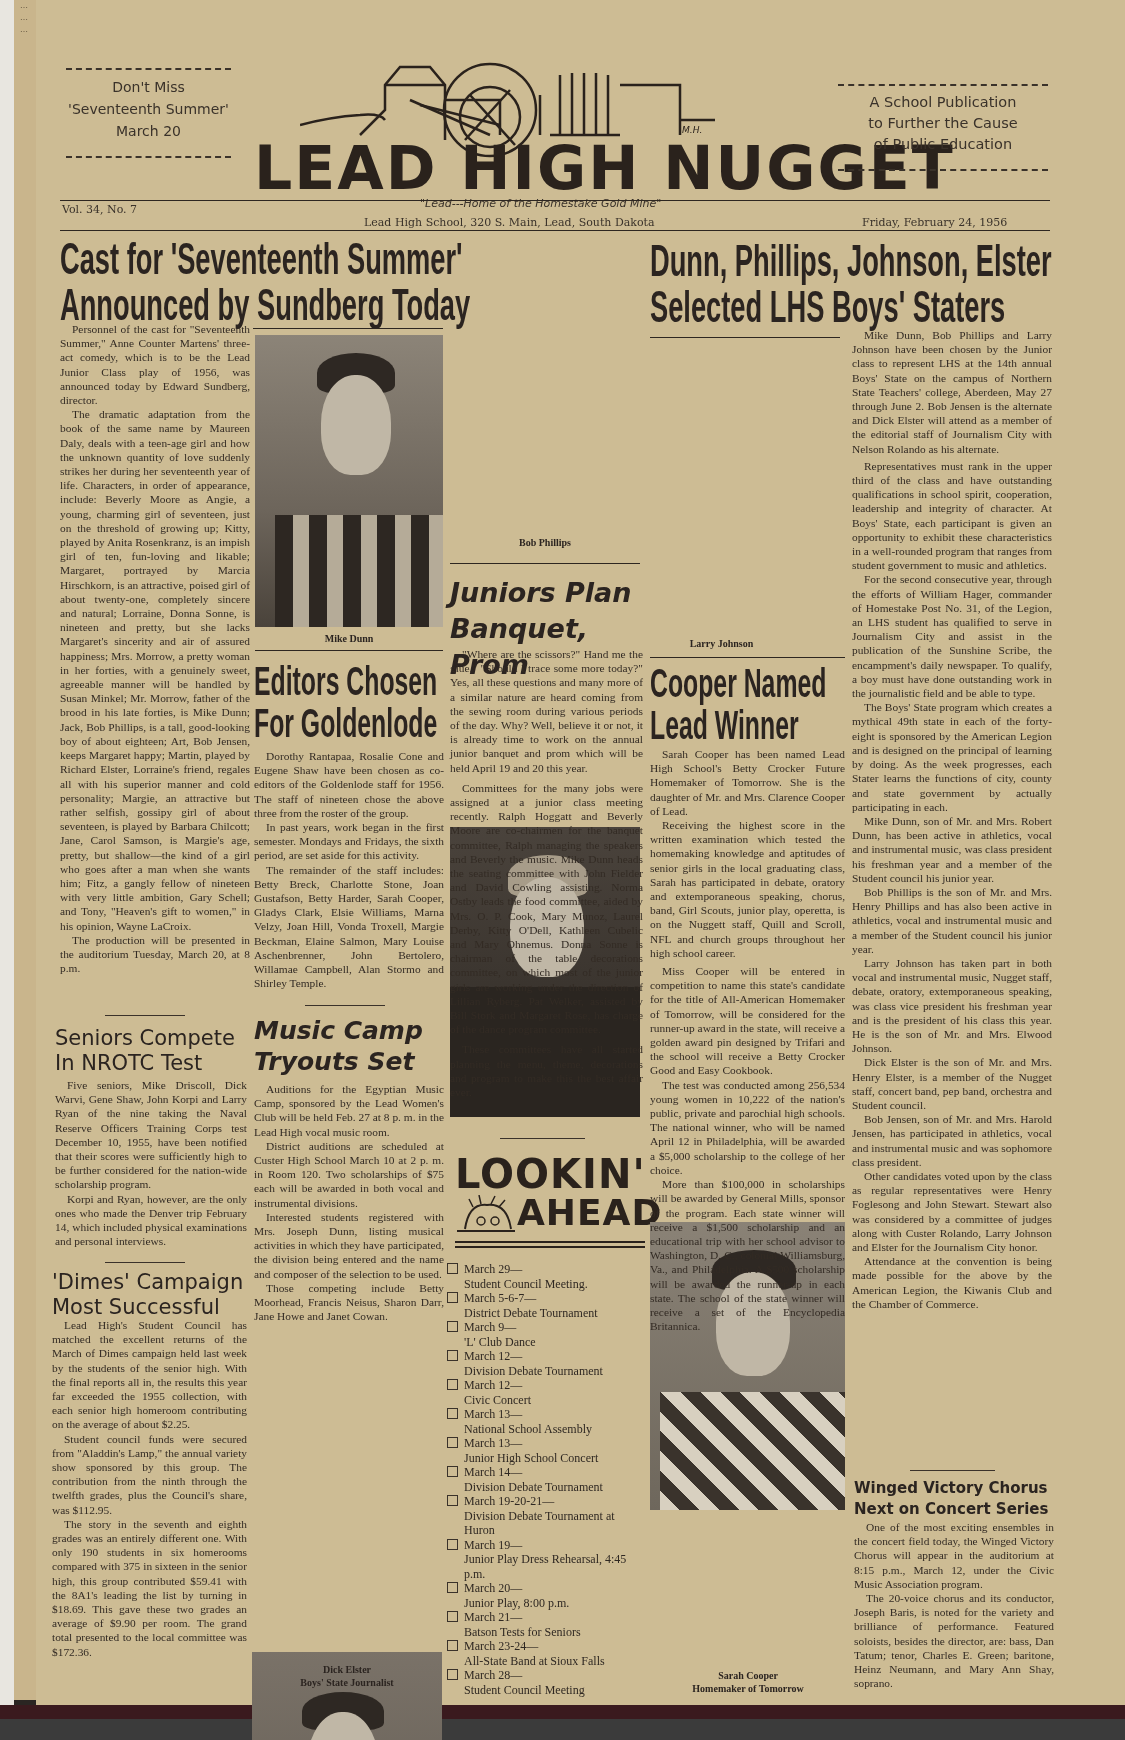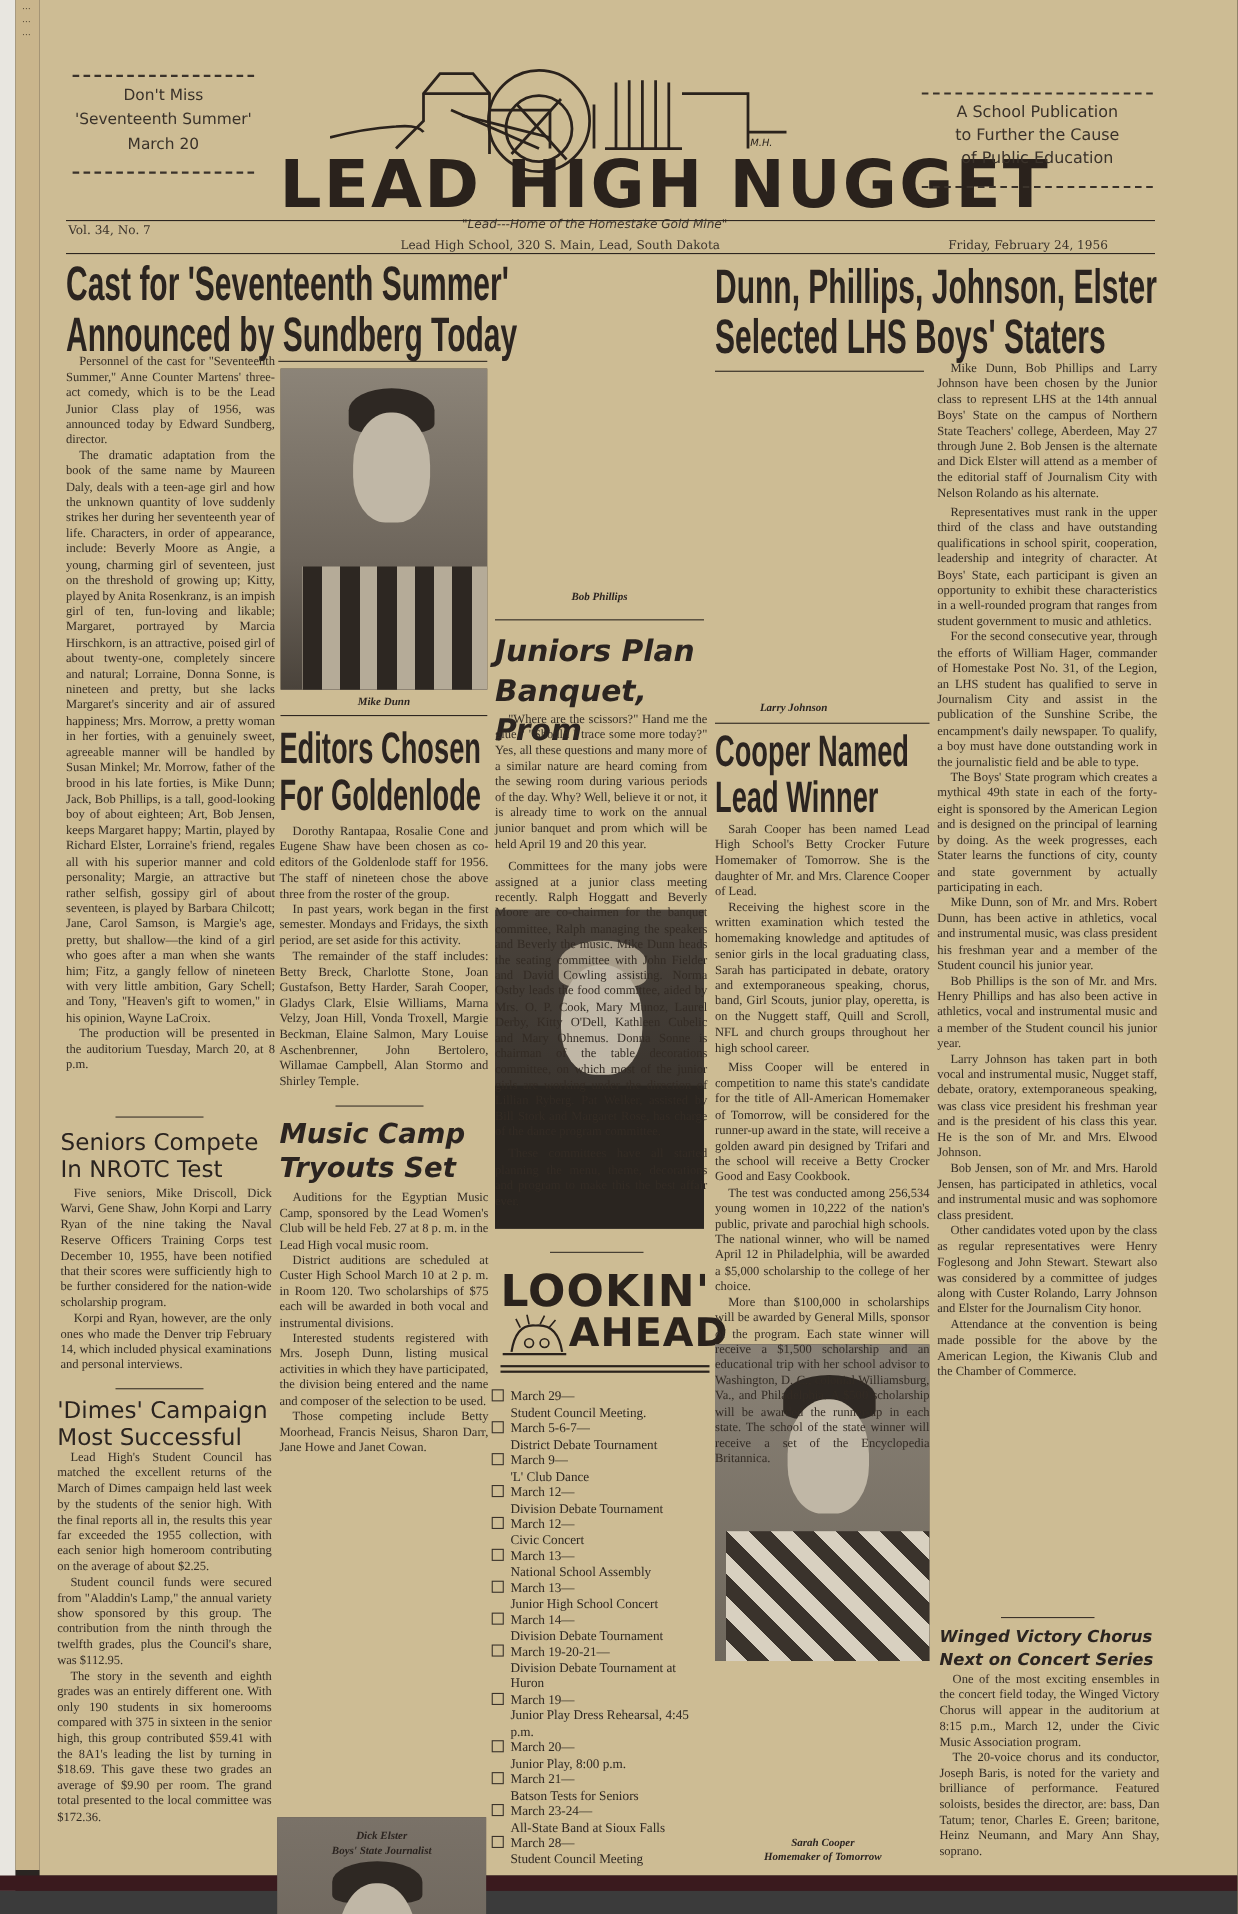--- a/index.html
+++ b/index.html
@@ -25,21 +25,21 @@
   .h-cond { font-family:"Liberation Sans", sans-serif; font-weight:bold; transform-origin:left top; transform:scaleX(0.62); white-space:nowrap; color:#2b2420; }
   .h-ital { font-family:"DejaVu Sans", sans-serif; font-style:italic; font-weight:bold; color:#2b2420; }
   .h-sans { font-family:"DejaVu Sans", sans-serif; color:#2b2420; }
   .body { font-family:"Liberation Serif", serif; font-size:11.4px; line-height:14.2px; text-align:justify; color:#332b24; }
   .body p { margin:0; text-indent:12px; }
   .photo { background:#5c534a; position:relative; overflow:hidden; }
   .photo .bgfill { position:absolute; inset:0; background:linear-gradient(180deg,#8c8478 0%,#6d655b 60%,#4a433b 100%); }
   .photo .head { position:absolute; border-radius:48% 48% 42% 42%; background:#c0b7a6; }
   .photo .hair { position:absolute; border-radius:50% 50% 20% 20%; background:#2e2823; }
   .photo .shirt { position:absolute; background:repeating-linear-gradient(90deg,#2d2722 0 18px,#b5ab98 18px 34px); }
-  .caption { font-family:"Liberation Serif", serif; font-weight:bold; font-size:10px; text-align:center; color:#2b2420;font-style:italic; }
+  .caption { font-family:"Liberation Serif", serif; font-weight:bold; font-size:10px; text-align:center; color:#2b2420; }
   .short-rule { height:0; border-top:1.5px solid #3a322a; margin:0 auto; }
   .event { font-family:"Liberation Serif", serif; font-size:12px; line-height:14.5px; color:#2f2822; }
   .event .box { display:inline-block; width:9px; height:9px; border:1.2px solid #3a322a; margin-right:6px; vertical-align:-1px; }
   .event .what { padding-left:17px; }
 </style>
 </head>
 <body>
 
 <div class="left-edge"></div>
 <div class="left-page">
@@ -297,26 +297,27 @@
 </div>
 
 <div class="col body" style="left:852px; top:328px; width:200px;">
   <p>Mike Dunn, Bob Phillips and Larry Johnson have been chosen by the Junior class to represent LHS at the 14th annual Boys' State on the campus of Northern State Teachers' college, Aberdeen, May 27 through June 2. Bob Jensen is the alternate and Dick Elster will attend as a member of the editorial staff of Journalism City with Nelson Rolando as his alternate.</p>
   <p style="margin-top:3px">Representatives must rank in the upper third of the class and have outstanding qualifications in school spirit, cooperation, leadership and integrity of character. At Boys' State, each participant is given an opportunity to exhibit these characteristics in a well-rounded program that ranges from student government to music and athletics.</p>
   <p>For the second consecutive year, through the efforts of William Hager, commander of Homestake Post No. 31, of the Legion, an LHS student has qualified to serve in Journalism City and assist in the publication of the Sunshine Scribe, the encampment's daily newspaper. To qualify, a boy must have done outstanding work in the journalistic field and be able to type.</p>
   <p>The Boys' State program which creates a mythical 49th state in each of the forty-eight is sponsored by the American Legion and is designed on the principal of learning by doing. As the week progresses, each Stater learns the functions of city, county and state government by actually participating in each.</p>
   <p>Mike Dunn, son of Mr. and Mrs. Robert Dunn, has been active in athletics, vocal and instrumental music, was class president his freshman year and a member of the Student council his junior year.</p>
   <p>Bob Phillips is the son of Mr. and Mrs. Henry Phillips and has also been active in athletics, vocal and instrumental music and a member of the Student council his junior year.</p>
   <p>Larry Johnson has taken part in both vocal and instrumental music, Nugget staff, debate, oratory, extemporaneous speaking, was class vice president his freshman year and is the president of his class this year. He is the son of Mr. and Mrs. Elwood Johnson.</p>
+  <p>Dick Elster is the son of Mr. and Mrs. Henry Elster, is a member of the Nugget staff, concert band, pep band, orchestra and Student council.</p>
   <p>Bob Jensen, son of Mr. and Mrs. Harold Jensen, has participated in athletics, vocal and instrumental music and was sophomore class president.</p>
   <p>Other candidates voted upon by the class as regular representatives were Henry Foglesong and John Stewart. Stewart also was considered by a committee of judges along with Custer Rolando, Larry Johnson and Elster for the Journalism City honor.</p>
   <p>Attendance at the convention is being made possible for the above by the American Legion, the Kiwanis Club and the Chamber of Commerce.</p>
 </div>
 <div class="short-rule" style="position:absolute; left:910px; top:1470px; width:85px;"></div>
 
-<div class="col h-sans" style="left:854px; top:1478px; width:205px; font-size:15px; line-height:21px; font-weight:bold;font-style:italic;">
+<div class="col h-sans" style="left:854px; top:1478px; width:205px; font-size:15px; line-height:21px; font-weight:bold;">
   <div>Winged Victory Chorus</div>
   <div>Next on Concert Series</div>
 </div>
 <div class="col body" style="left:854px; top:1520px; width:200px;">
   <p>One of the most exciting ensembles in the concert field today, the Winged Victory Chorus will appear in the auditorium at 8:15 p.m., March 12, under the Civic Music Association program.</p>
   <p>The 20-voice chorus and its conductor, Joseph Baris, is noted for the variety and brilliance of performance. Featured soloists, besides the director, are: bass, Dan Tatum; tenor, Charles E. Green; baritone, Heinz Neumann, and Mary Ann Shay, soprano.</p>
 </div>
 
 </body></html>

